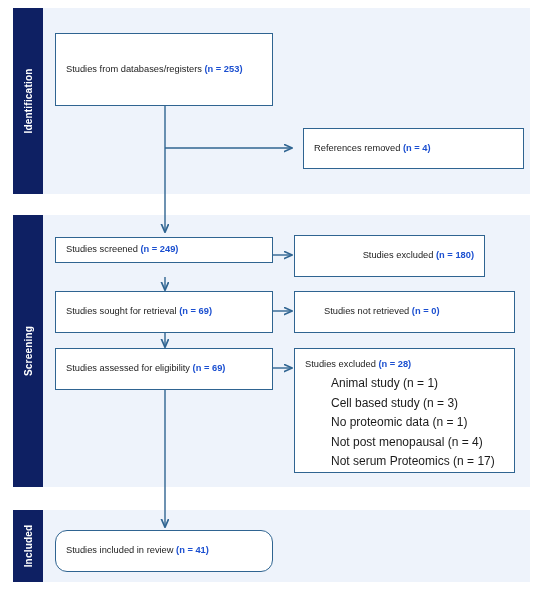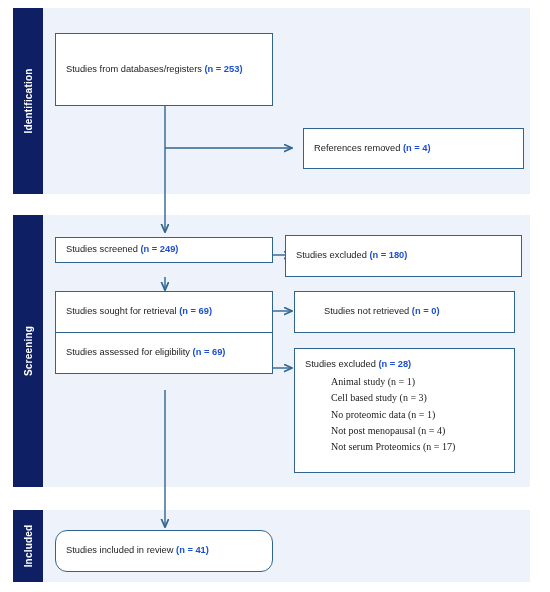--- a/index.html
+++ b/index.html
@@ -82,26 +82,25 @@
     font-weight: bold;
   }
 
   
   .reasons {
     margin: 0;
     padding: 0;
     list-style: none;
   }
   .reasons li {
-    font-size: 10px;
+    font-size: 12px;
     color: #1b1b1b;
     line-height: 1.62;
     white-space: nowrap;
     padding-left: 26px;
-    font-family: Liberation Serif, serif;
   }
   .exc-head {
     font-size: 9.3px;
     color: #1b1b1b;
     line-height: 1.0;
     white-space: nowrap;
     margin-bottom: 5px;
   }
 
   
@@ -163,33 +162,33 @@
   </div>
 
   <div class="fbox" style="left:294px; top:128px; width:221px; height:41px;margin-left:9px;">
     <span class="txt"><span>References removed </span><span class="nval">(n = 4)</span></span>
   </div>
 
   <div class="fbox" style="left:55px; top:237px; width:218px; height:26px;">
     <span class="txt"><span>Studies screened </span><span class="nval">(n = 249)</span></span>
   </div>
 
-  <div class="fbox" style="left:285px; top:235px; width:237px; height:42px;">
+  <div class="fbox" style="left:294px; top:235px; width:191px; height:42px;justify-content:flex-end;">
     <span class="txt"><span>Studies excluded </span><span class="nval">(n = 180)</span></span>
   </div>
 
   <div class="fbox" style="left:55px; top:291px; width:218px; height:42px;">
     <span class="txt"><span>Studies sought for retrieval </span><span class="nval">(n = 69)</span></span>
   </div>
 
   <div class="fbox" style="left:294px; top:291px; width:221px; height:42px;padding-left:29px;">
     <span class="txt"><span>Studies not retrieved </span><span class="nval">(n = 0)</span></span>
   </div>
 
-  <div class="fbox" style="left:55px; top:332px; width:218px; height:42px;">
+  <div class="fbox" style="left:55px; top:348px; width:218px; height:42px;">
     <span class="txt"><span>Studies assessed for eligibility </span><span class="nval">(n = 69)</span></span>
   </div>
 
   <div class="fbox topalign" style="left:294px; top:348px; width:221px; height:125px; display:block; padding:11px 26px 0 10px;">
     <div class="exc-head"><span>Studies excluded </span><span class="nval">(n = 28)</span></div>
     <ul class="reasons">
       <li>Animal study (n = 1)</li>
       <li>Cell based study (n = 3)</li>
       <li>No proteomic data (n = 1)</li>
       <li>Not post menopausal (n = 4)</li>

